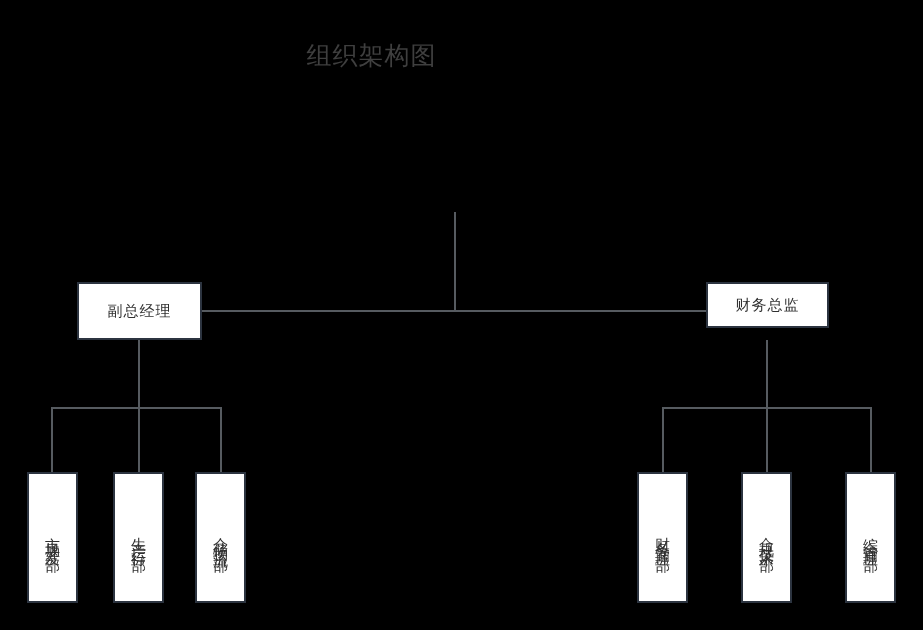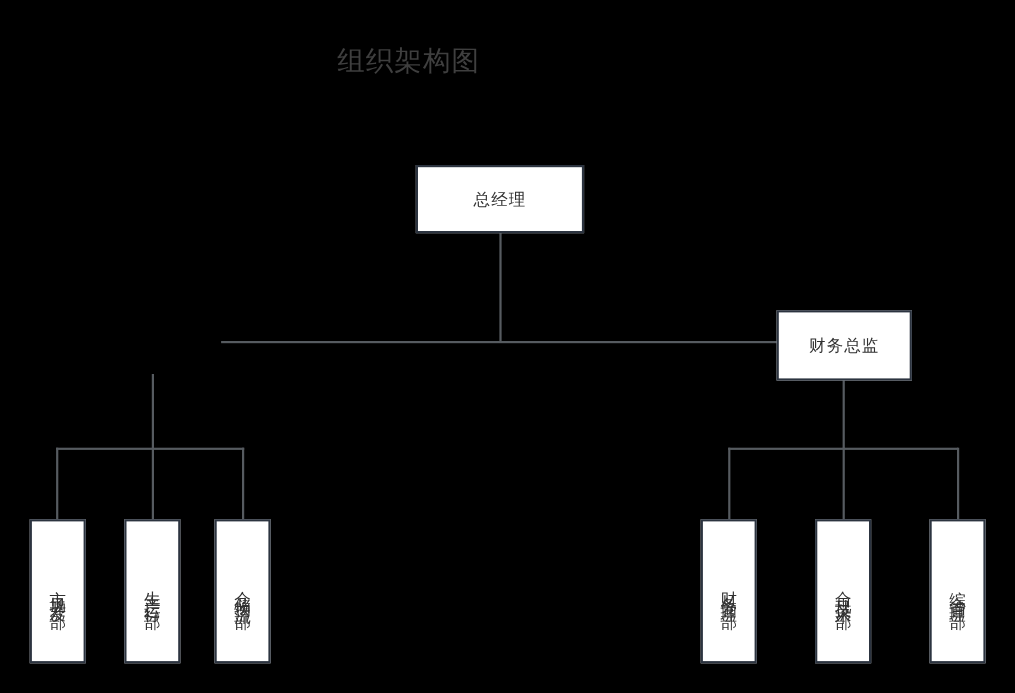--- a/index.html
+++ b/index.html
@@ -82,26 +82,26 @@
   <div class="link v" style="left:51px; top:407px; height:65px;"></div>
   <div class="link v" style="left:138px; top:407px; height:65px;"></div>
   <div class="link v" style="left:220px; top:407px; height:65px;"></div>
 
   <div class="link v" style="left:766px; top:340px; height:68px;"></div>
   <div class="link h" style="left:662px; top:407px; width:209px;"></div>
   <div class="link v" style="left:662px; top:407px; height:65px;"></div>
   <div class="link v" style="left:766px; top:407px; height:65px;"></div>
   <div class="link v" style="left:870px; top:407px; height:65px;"></div>
 
-  <div class="node wide" style="left:378px; top:150px; width:153px; height:62px;">
-    <span class="node-label">总经理</span>
+
+  <div class="node wide" style="left:77px; top:282px; width:125px; height:58px;">
+    <span class="node-label">副总经理</span>
   </div>
 
-
-  <div class="node wide" style="left:706px; top:282px; width:123px; height:64px;">
+  <div class="node wide" style="left:706px; top:282px; width:123px; height:46px;">
     <span class="node-label">财务总监</span>
   </div>
 
   <div class="node tall" style="left:27px; top:472px; width:51px; height:131px;">
     <span class="node-label">市场开发部</span>
   </div>
 
   <div class="node tall" style="left:113px; top:472px; width:51px; height:131px;">
     <span class="node-label">生产运行部</span>
   </div>

